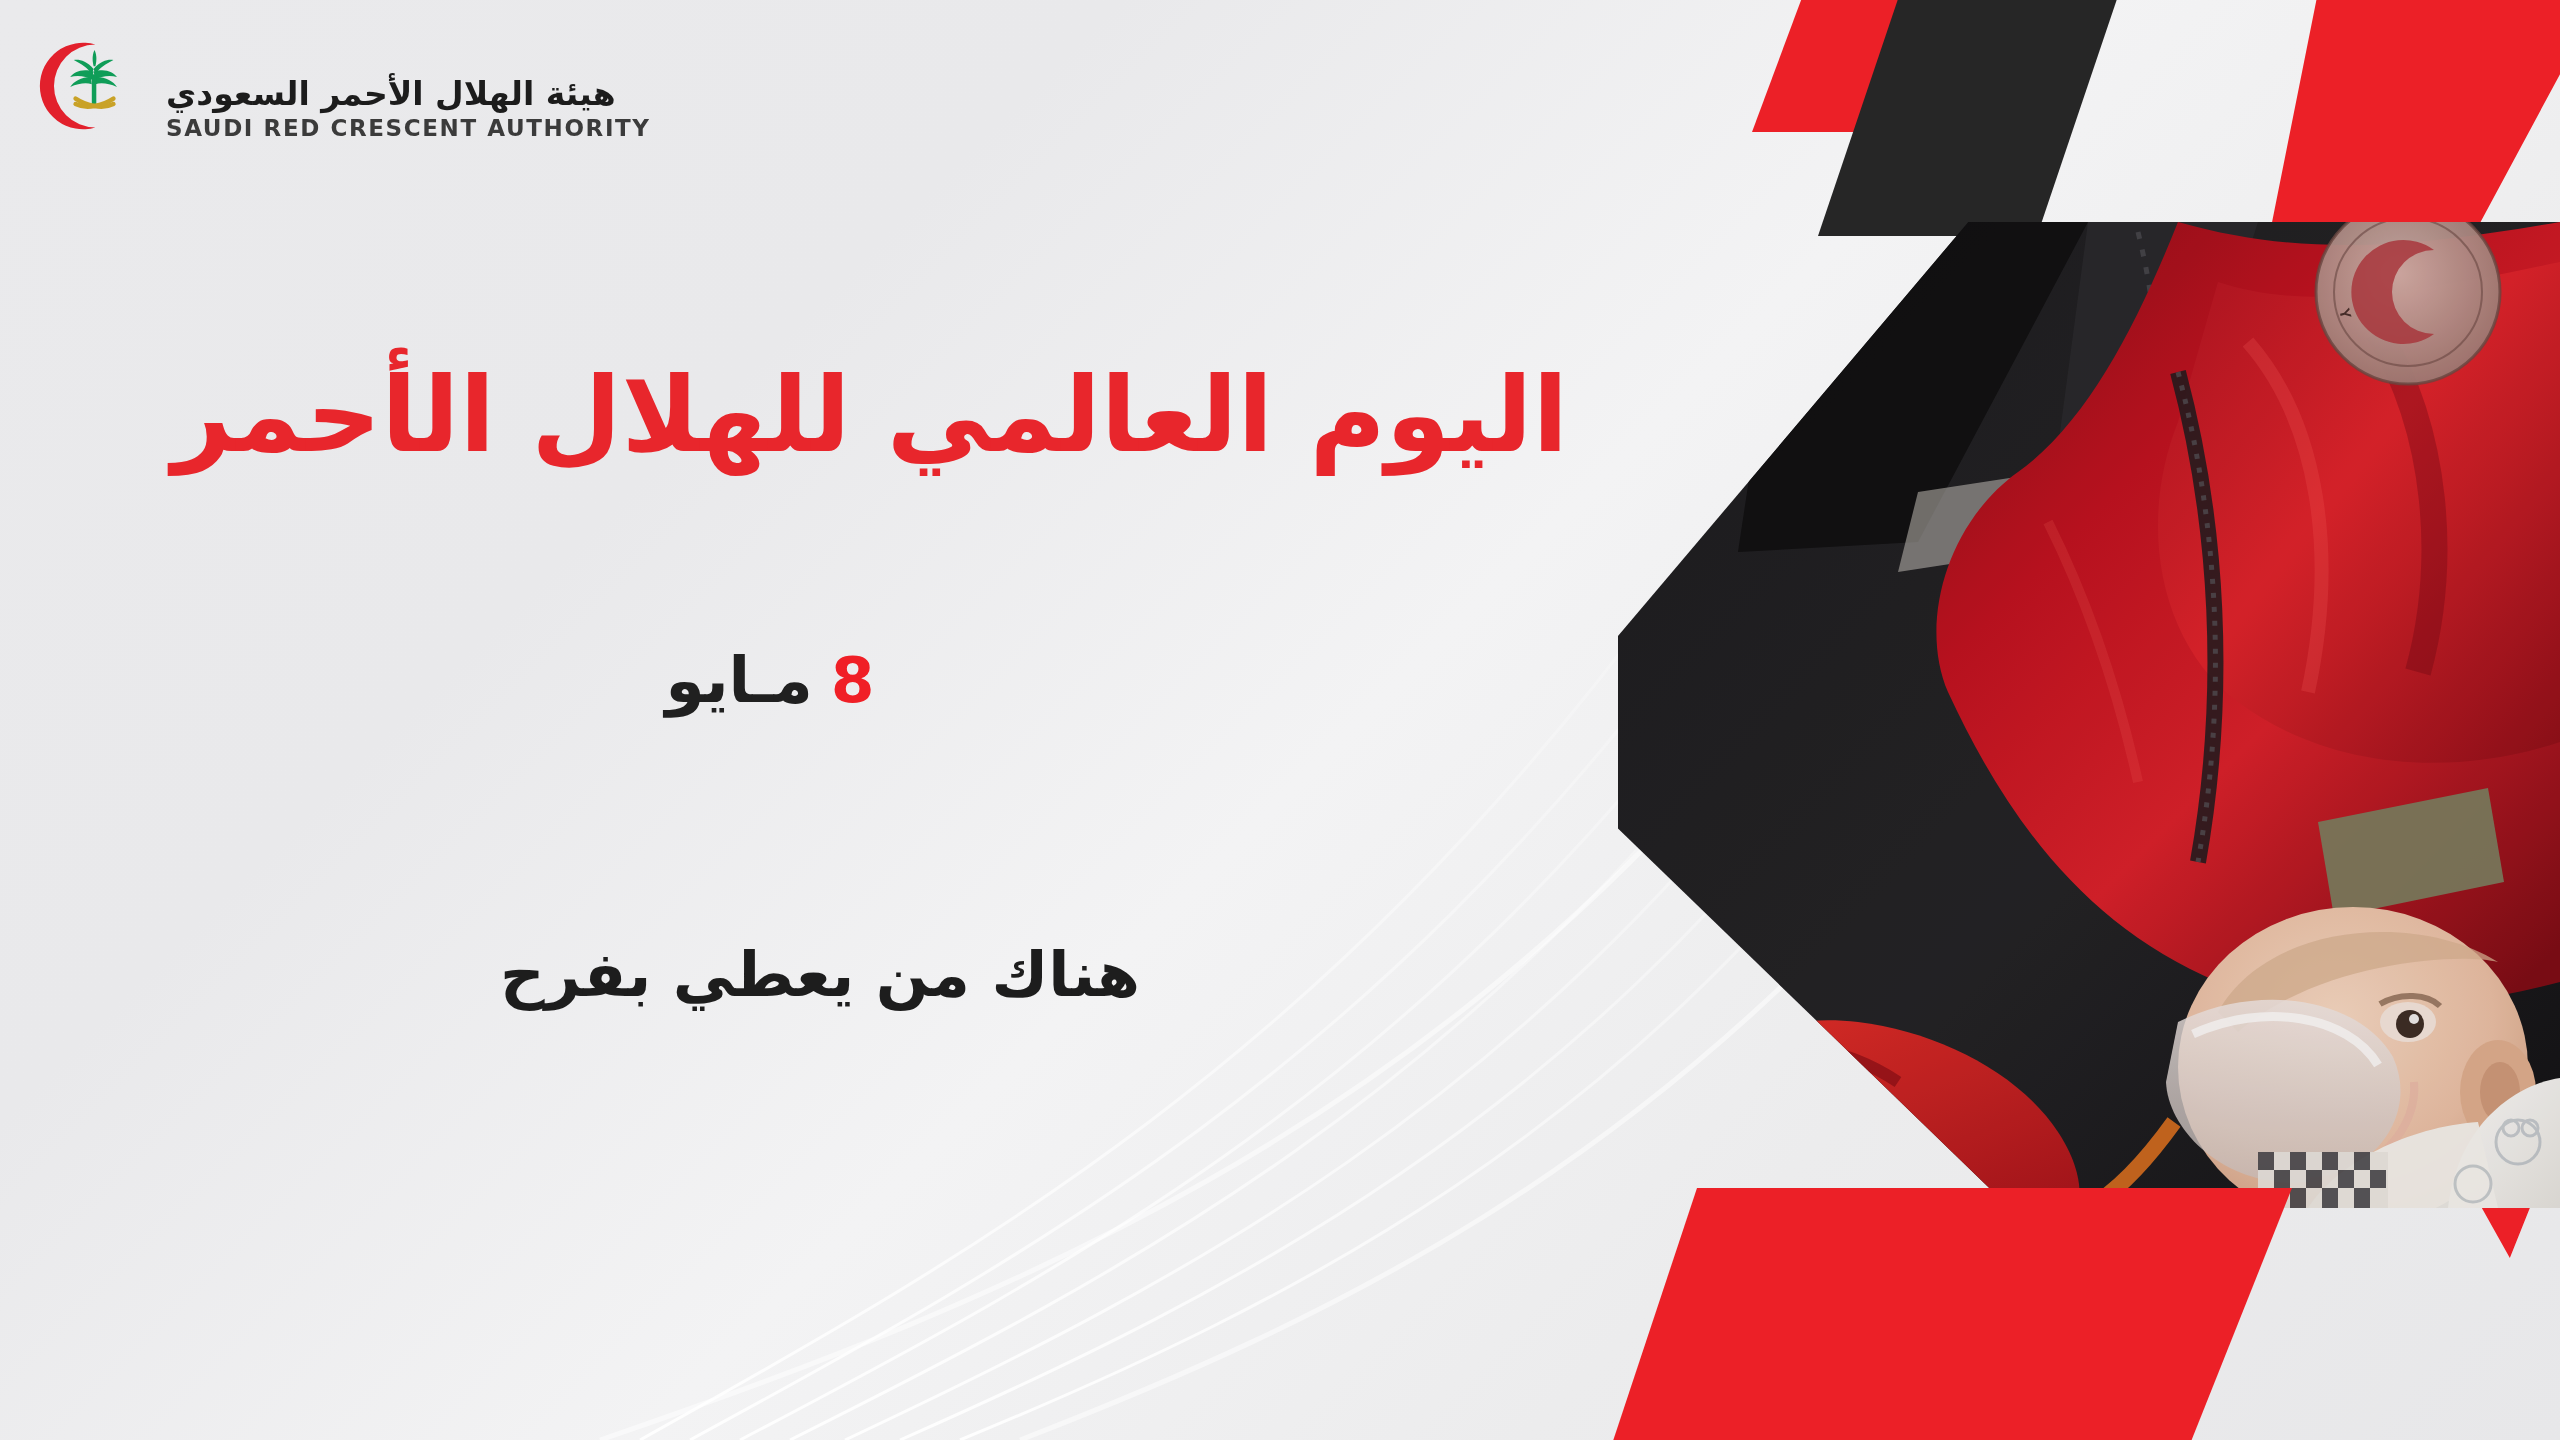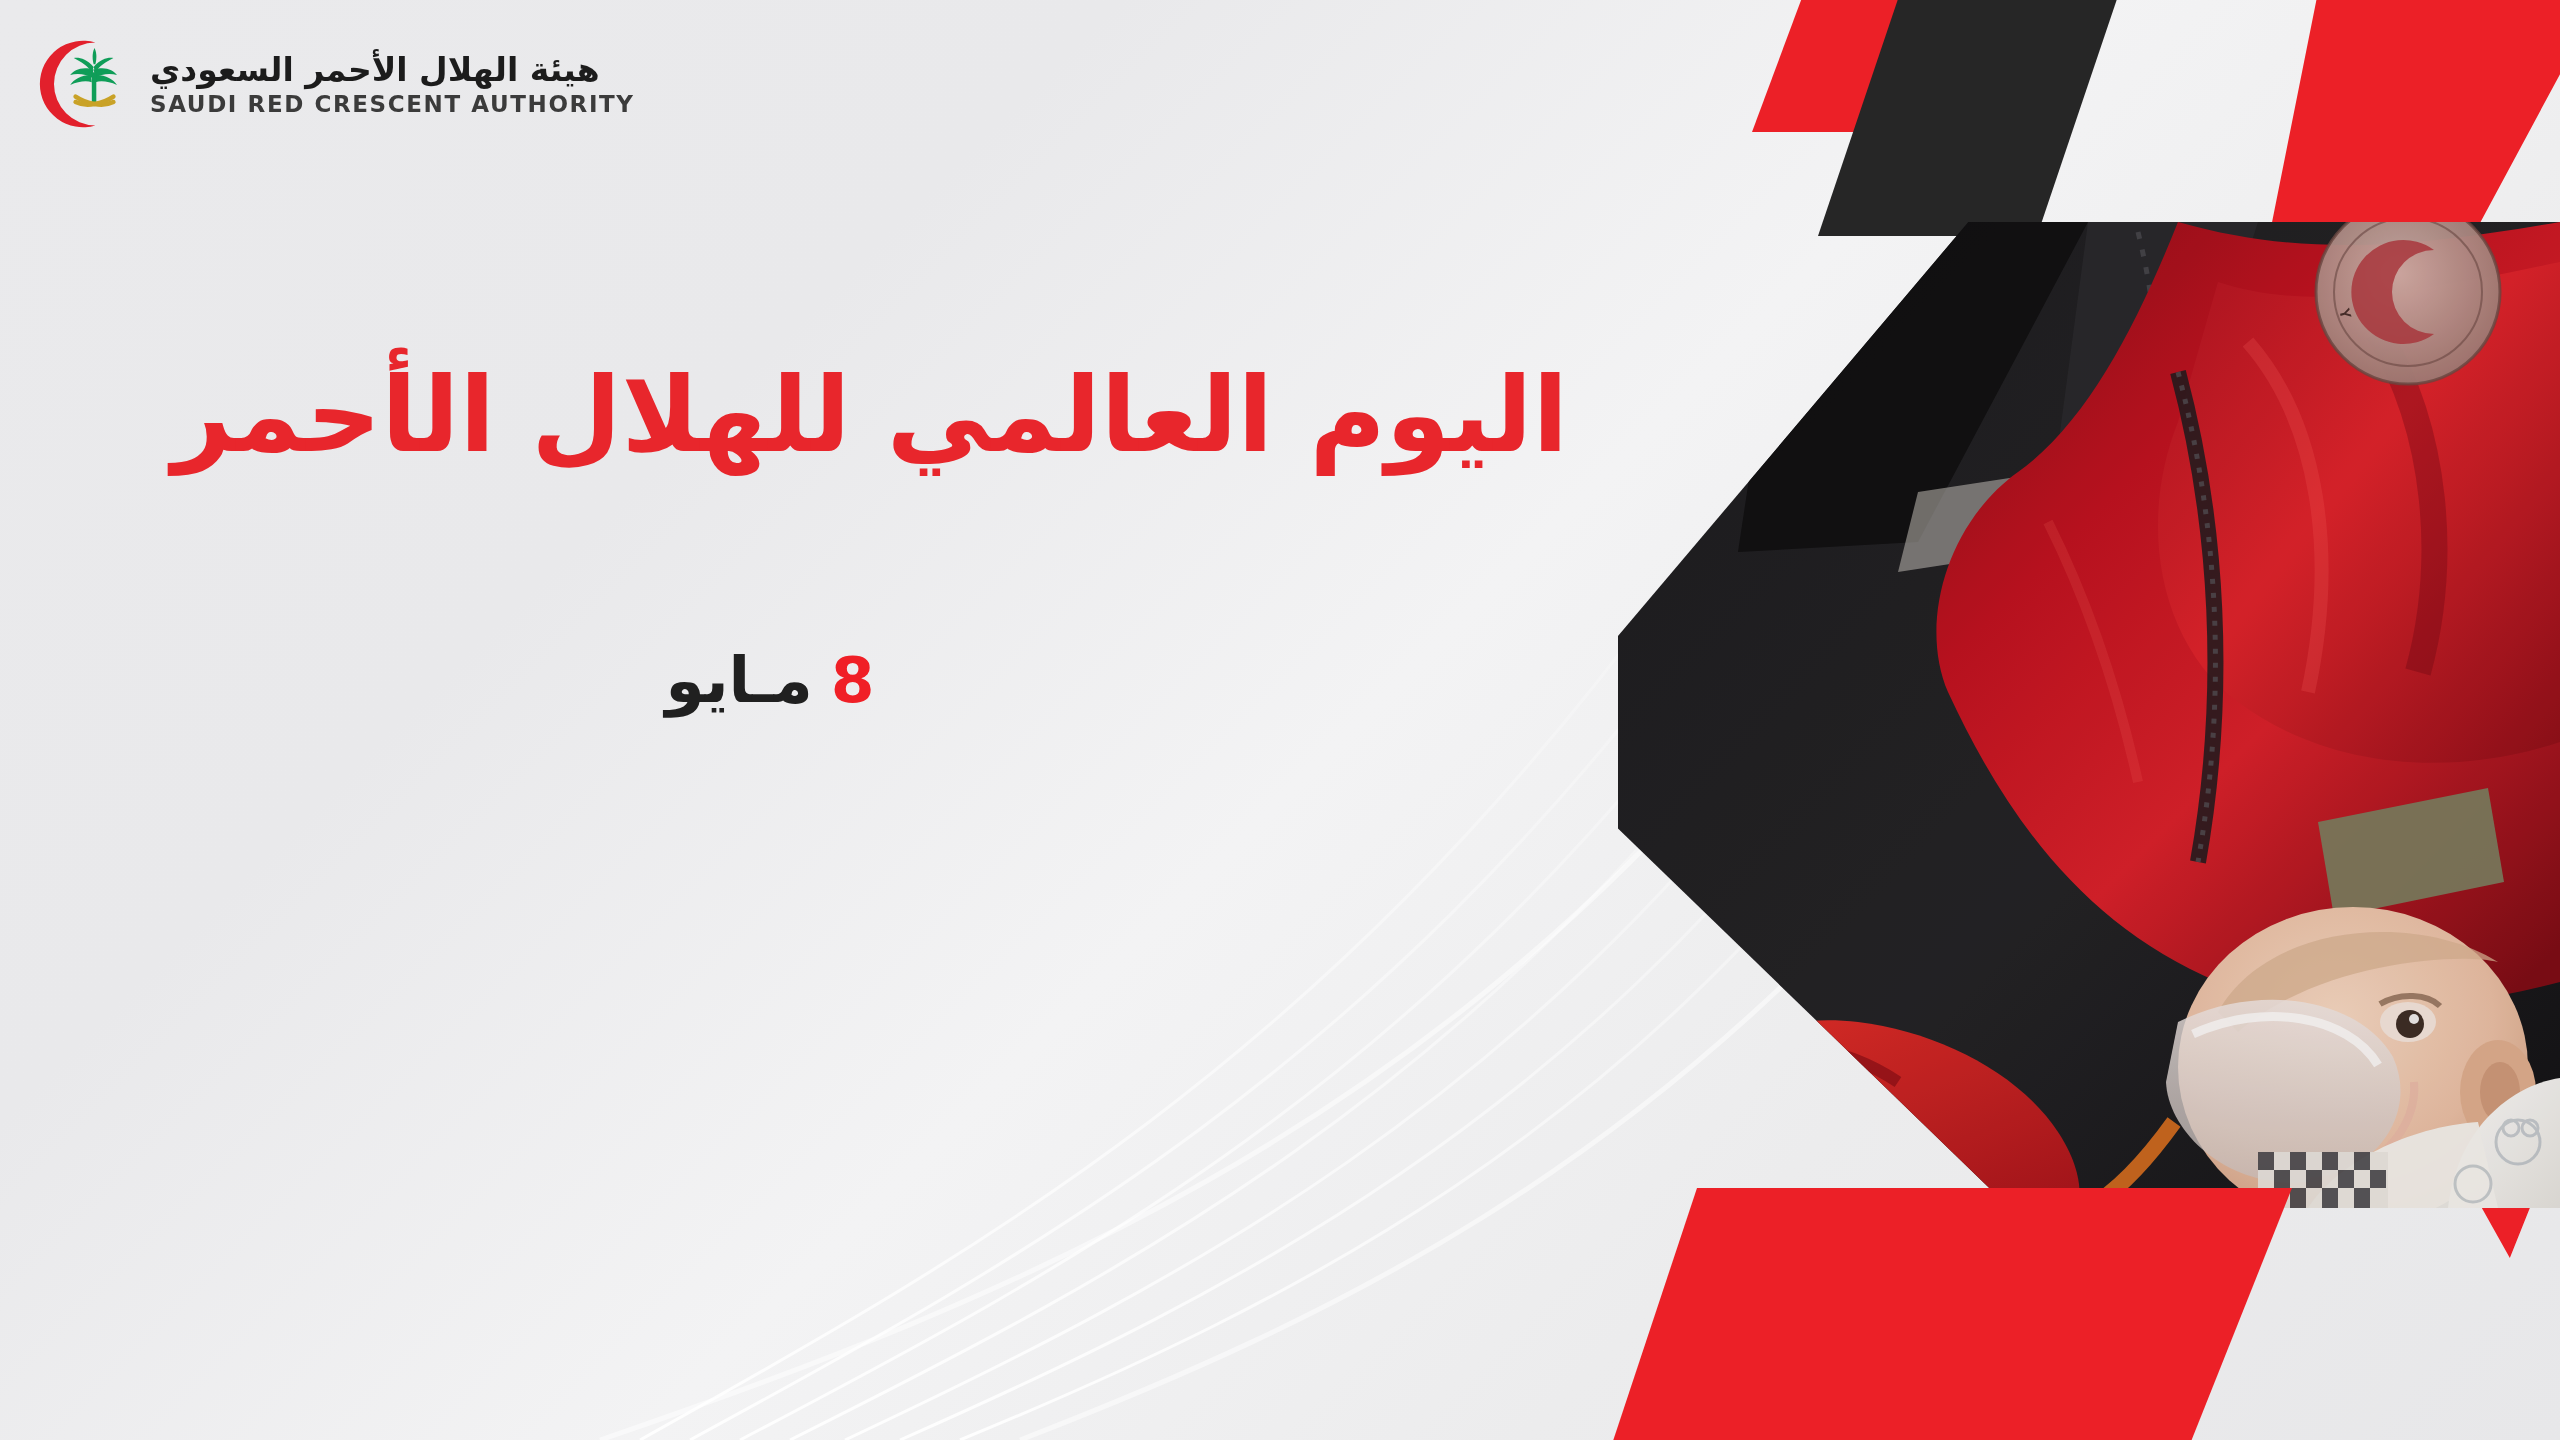--- a/index.html
+++ b/index.html
@@ -28,23 +28,23 @@
 
   
   .logo-block {
     position: absolute;
     top: 28px;
     left: 18px;
     width: 480px;
     height: 112px;
     display: flex;
     flex-direction: row-reverse;
-    align-items: center;
+    align-items: flex-end;
     justify-content: flex-start;
-    gap: 24px;
+    gap: 40px;
   }
   .logo-mark {
     width: 108px;
     height: 108px;
     flex: none;
   }
   .logo-text {
     display: flex;
     flex-direction: column;
     align-items: flex-end;
@@ -363,15 +363,16 @@
     </div>
   </div>
 
   <div class="headline">اليوم العالمي للهلال الأحمر</div>
 
   <div class="dateline">
     <span class="date-day">8</span><span class="date-month">مـايو</span>
   </div>
 
   <div class="body-copy">
+    <span class="line">هناك من يعطي بفرح</span>
   </div>
 
 </div>
 
 </body></html>

